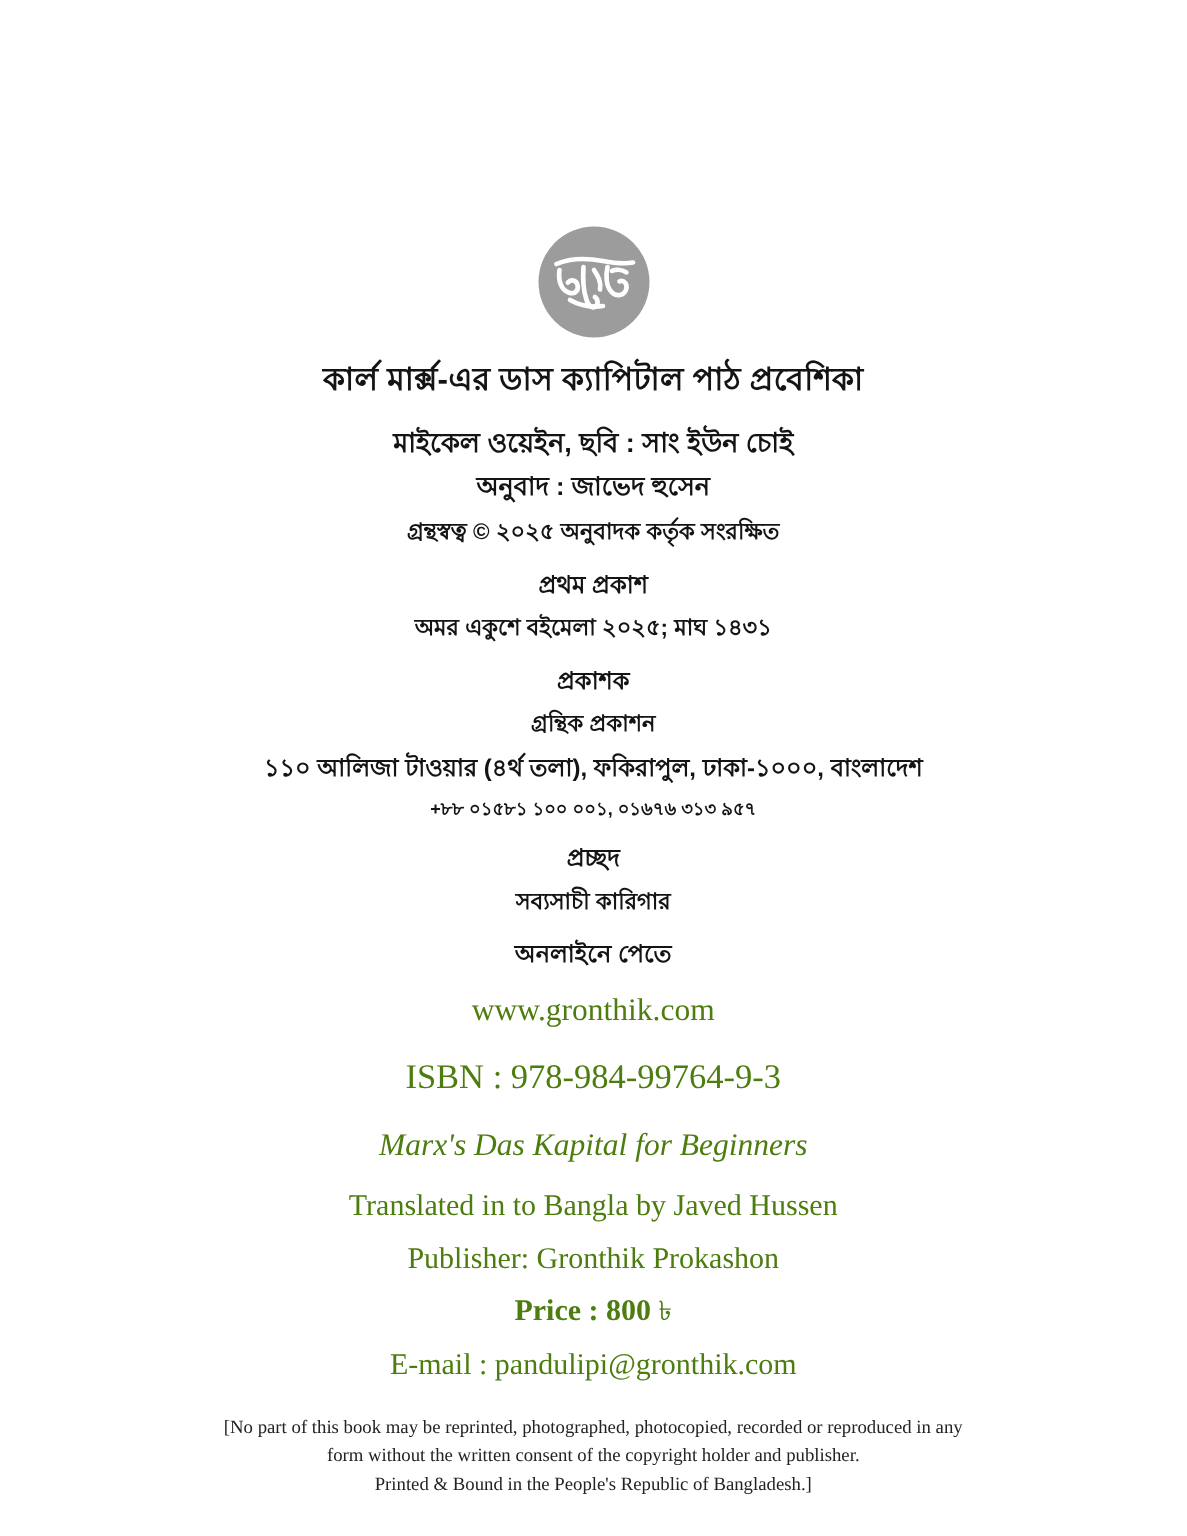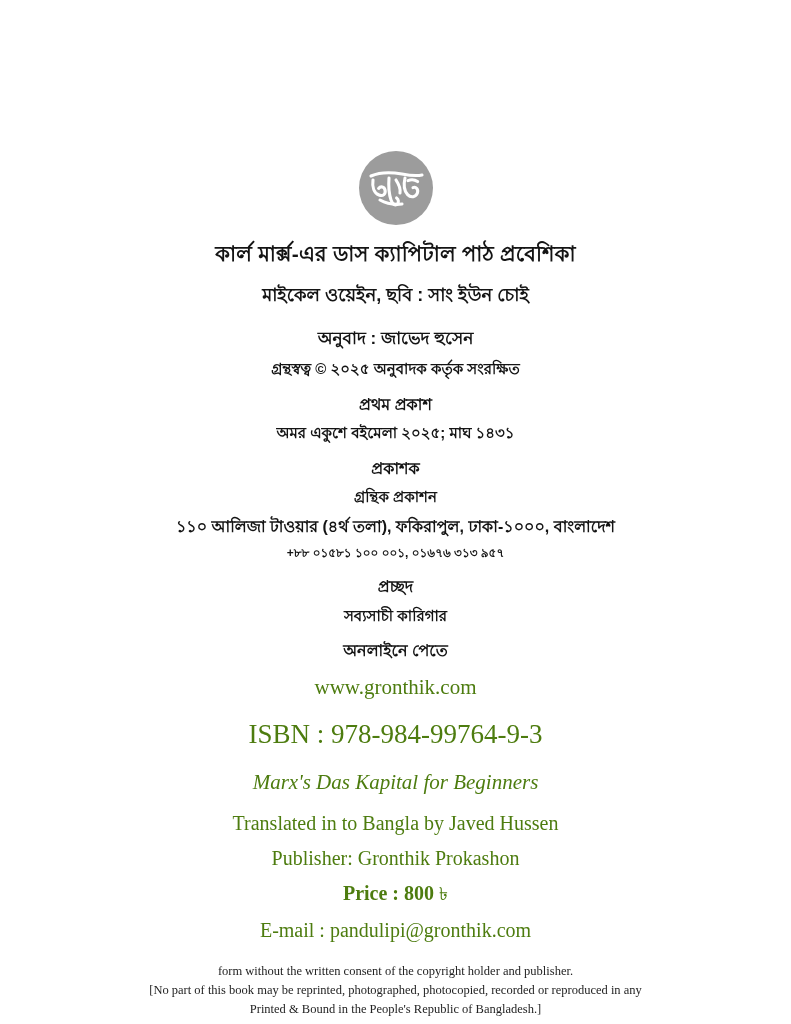--- a/index.html
+++ b/index.html
@@ -52,21 +52,21 @@
     letter-spacing: .2px;
   }
   .authors-bn {
     font-size: 18px;
     font-weight: 700;
     margin-top: 16px;
   }
   .trans-bn {
     font-size: 17px;
     font-weight: 700;
-    margin-top: 21px;
+    margin-top: 7px;
   }
   .copyright-bn {
     font-size: 15px;
     font-weight: 700;
     margin-top: 8px;
   }
   .heading-bn {
     font-size: 16px;
     font-weight: 700;
     margin-top: 15px;
@@ -93,21 +93,21 @@
     text-align: center;
     color: #4d7c0f;
     white-space: nowrap;
     line-height: 1.3;
   }
   .site {
     font-size: 21px;
     margin-top: 13px;
   }
   .isbn {
-    font-size: 27px;
+    font-size: 23px;
     margin-top: 15px;
   }
   .eng-title {
     font-size: 21px;
     font-style: italic;
     margin-top: 17px;
   }
   .byline {
     font-size: 20px;
     margin-top: 14px;
@@ -187,18 +187,18 @@
   <div class="lat site">www.gronthik.com</div>
 
   <div class="lat isbn">ISBN : 978-984-99764-9-3</div>
   <div class="lat eng-title">Marx's Das Kapital for Beginners</div>
   <div class="lat translated">Translated in to Bangla by Javed Hussen</div>
   <div class="lat publisher-en">Publisher: Gronthik Prokashon</div>
   <div class="lat price"><span>Price : 800</span> <span class="taka">৳</span></div>
   <div class="lat email">E-mail : pandulipi@gronthik.com</div>
 
   <div class="legal">
+    <div>[No part of this book may be reprinted, photographed, photocopied, recorded or reproduced in any</div>
     <div>form without the written consent of the copyright holder and publisher.</div>
-    <div>[No part of this book may be reprinted, photographed, photocopied, recorded or reproduced in any</div>
     <div>Printed &amp; Bound in the People's Republic of Bangladesh.]</div>
   </div>
 
 </div>
 
 </body></html>

